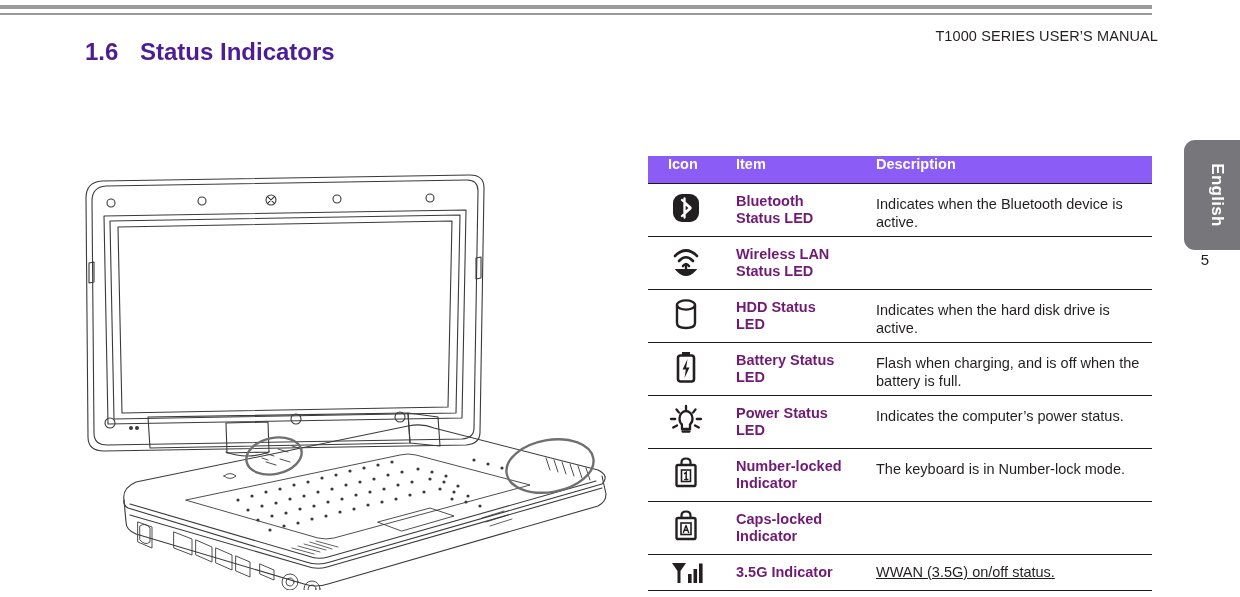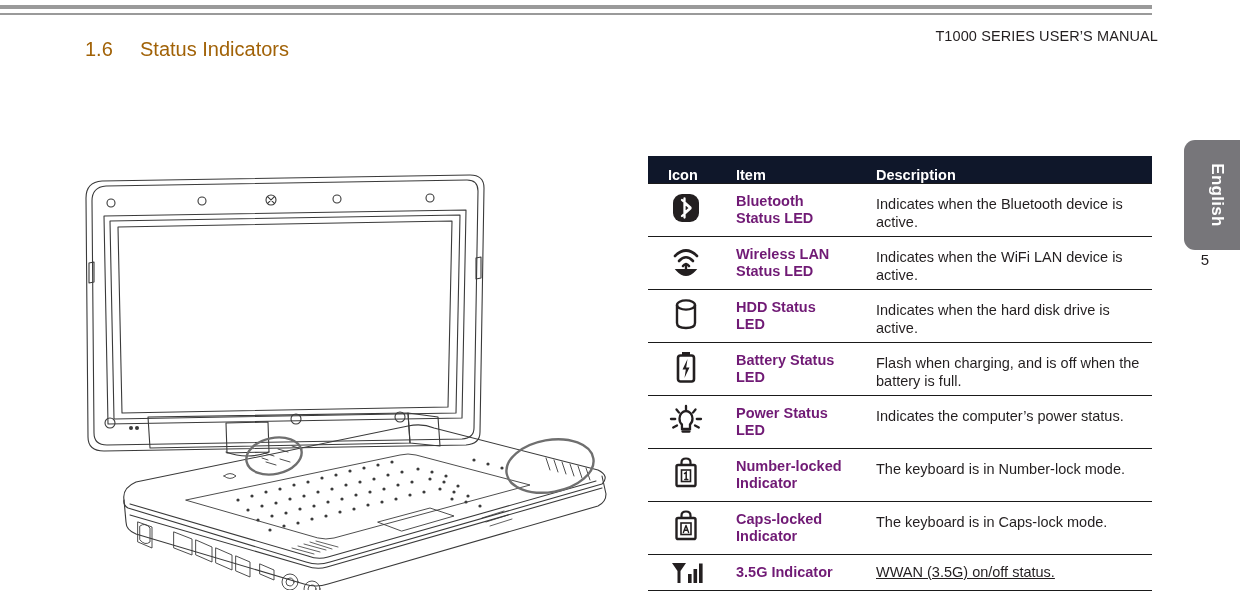--- a/index.html
+++ b/index.html
@@ -42,23 +42,23 @@
     color: #231f20;
     white-space: nowrap;
     margin-top: 28px;
   }
 
   
   #section-heading {
     position: absolute;
     left: 85px;
     top: 38px;
-    font-size: 20px;
-    font-weight: normal;
-    color: #a16207;
+    font-size: 24px;
+    font-weight: bold;
+    color: #4c1d95;
     white-space: nowrap;
   }
   #section-heading .sec-num {
     display: inline-block;
     width: 55px;
   }
 
   
   #language-tab {
     position: absolute;
@@ -106,23 +106,23 @@
 
   
   #indicator-table {
     position: absolute;
     left: 648px;
     top: 156px;
     width: 504px;
   }
   .tbl-header {
     display: flex;
-    background: #0f172a;
+    background: #8b5cf6;
     height: 27px;
-    align-items: flex-end;
+    align-items: flex-start;
     border-bottom: 1.6px solid #1a1a1a;
   }
   .tbl-header .th {
     color: #ffffff;
     font-size: 14.5px;
     font-weight: bold;
   }
   .col-icon   { width: 88px; padding-left: 20px; box-sizing: border-box; }
   .col-item   { width: 140px; box-sizing: border-box; }
   .col-desc   { width: 276px; box-sizing: border-box; }
@@ -385,21 +385,20 @@
         <path d="M9 17 Q16 9.5 23 17" stroke-width="2.6"></path>
         <path d="M13 22 Q16 18.5 19 22" stroke-width="2.6"></path>
         <path d="M16 20 L16 28" stroke-width="2.4"></path>
         <path d="M7 26 Q16 36 25 26 Z" fill="#231f20" stroke="#231f20" stroke-width="2"></path>
       </svg>
     </div>
     <div class="cell-item">
       <span>Wireless LAN</span><br>
       <span>Status LED</span>
     </div>
-    <div class="cell-desc">Indicates when the WiFi LAN device is active.</div>
   </div>
 
   <div class="tbl-row">
     <div class="cell-icon">
       <svg class="icon-svg" width="26" height="34" viewBox="0 0 26 34" fill="none" stroke="#231f20" stroke-width="2.4">
         <path d="M4 8 L4 26 Q4 31 13 31 Q22 31 22 26 L22 8"></path>
         <ellipse cx="13" cy="8" rx="9" ry="4.6"></ellipse>
       </svg>
     </div>
     <div class="cell-item">
@@ -467,21 +466,20 @@
         <path d="M8.5 9 L8.5 6.5 Q8.5 2.5 13 2.5 Q17.5 2.5 17.5 6.5 L17.5 9" stroke-width="2.2"></path>
         <rect x="3.5" y="9" width="19" height="21" rx="1.6" stroke-width="2.4"></rect>
         <rect x="8" y="14" width="10" height="11.5" stroke-width="1.6"></rect>
         <path d="M10.4 23.5 L13 16.4 L15.6 23.5 M11.4 21.2 L14.6 21.2" stroke-width="1.4" stroke-linecap="round" stroke-linejoin="round"></path>
       </svg>
     </div>
     <div class="cell-item">
       <span>Caps-locked</span><br>
       <span>Indicator</span>
     </div>
-    <div class="cell-desc">The keyboard is in Caps-lock mode.</div>
   </div>
 
   <div class="tbl-row single">
     <div class="cell-icon">
       <svg class="icon-svg" width="34" height="26" viewBox="0 0 34 26">
         <path d="M3 3 L17 3 L11.5 11 L11.5 23 L8.5 23 L8.5 11 Z" fill="#231f20"></path>
         <rect x="19" y="14" width="3.6" height="9" fill="#231f20"></rect>
         <rect x="24.5" y="9" width="3.6" height="14" fill="#231f20"></rect>
         <rect x="30" y="3.5" width="3.6" height="19.5" fill="#231f20"></rect>
       </svg>

